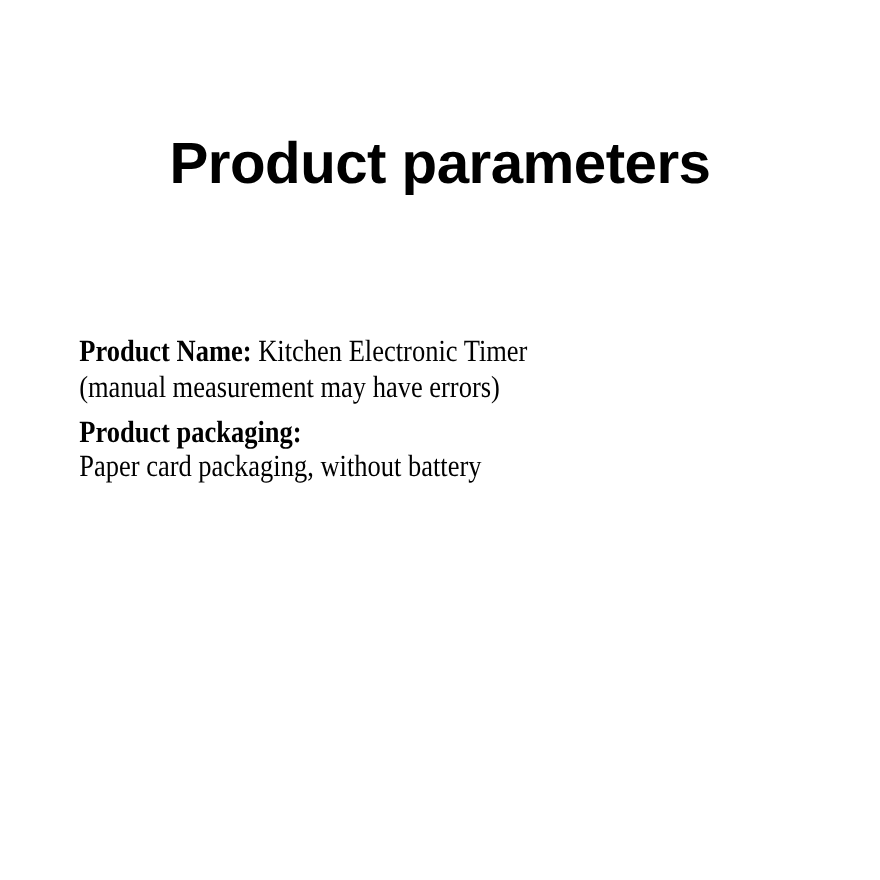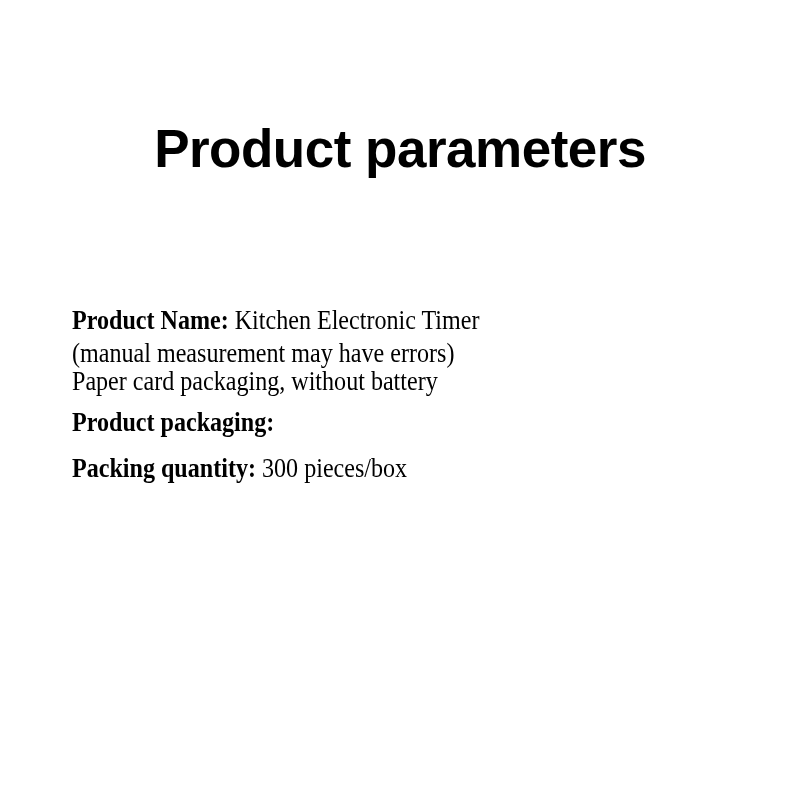--- a/index.html
+++ b/index.html
@@ -101,26 +101,23 @@
     <div class="spec-row">
       <span class="spec-line"><span class="spec-label">Product Name:</span><span class="spec-value"> </span><span class="spec-value">Kitchen Electronic Timer</span></span>
     </div>
 
 
 
     <div class="spec-row sub">
       <span class="spec-line"><span class="spec-value">(manual measurement may have errors)</span></span>
     </div>
 
+    <div class="spec-row block-head">
+      <span class="spec-line"><span class="spec-label">Product packaging:</span></span>
+    </div>
+
     <div class="spec-row sub">
       <span class="spec-line"><span class="spec-value">Paper card packaging, without battery</span></span>
     </div>
 
-    <div class="spec-row block-head">
-      <span class="spec-line"><span class="spec-label">Product packaging:</span></span>
-    </div>
-
-    <div class="spec-row">
-      <span class="spec-line"><span class="spec-label">Packing quantity:</span><span class="spec-value"> </span><span class="spec-value">300 pieces/box</span></span>
-    </div>
 
   </div>
 </div>
 
 </body></html>

